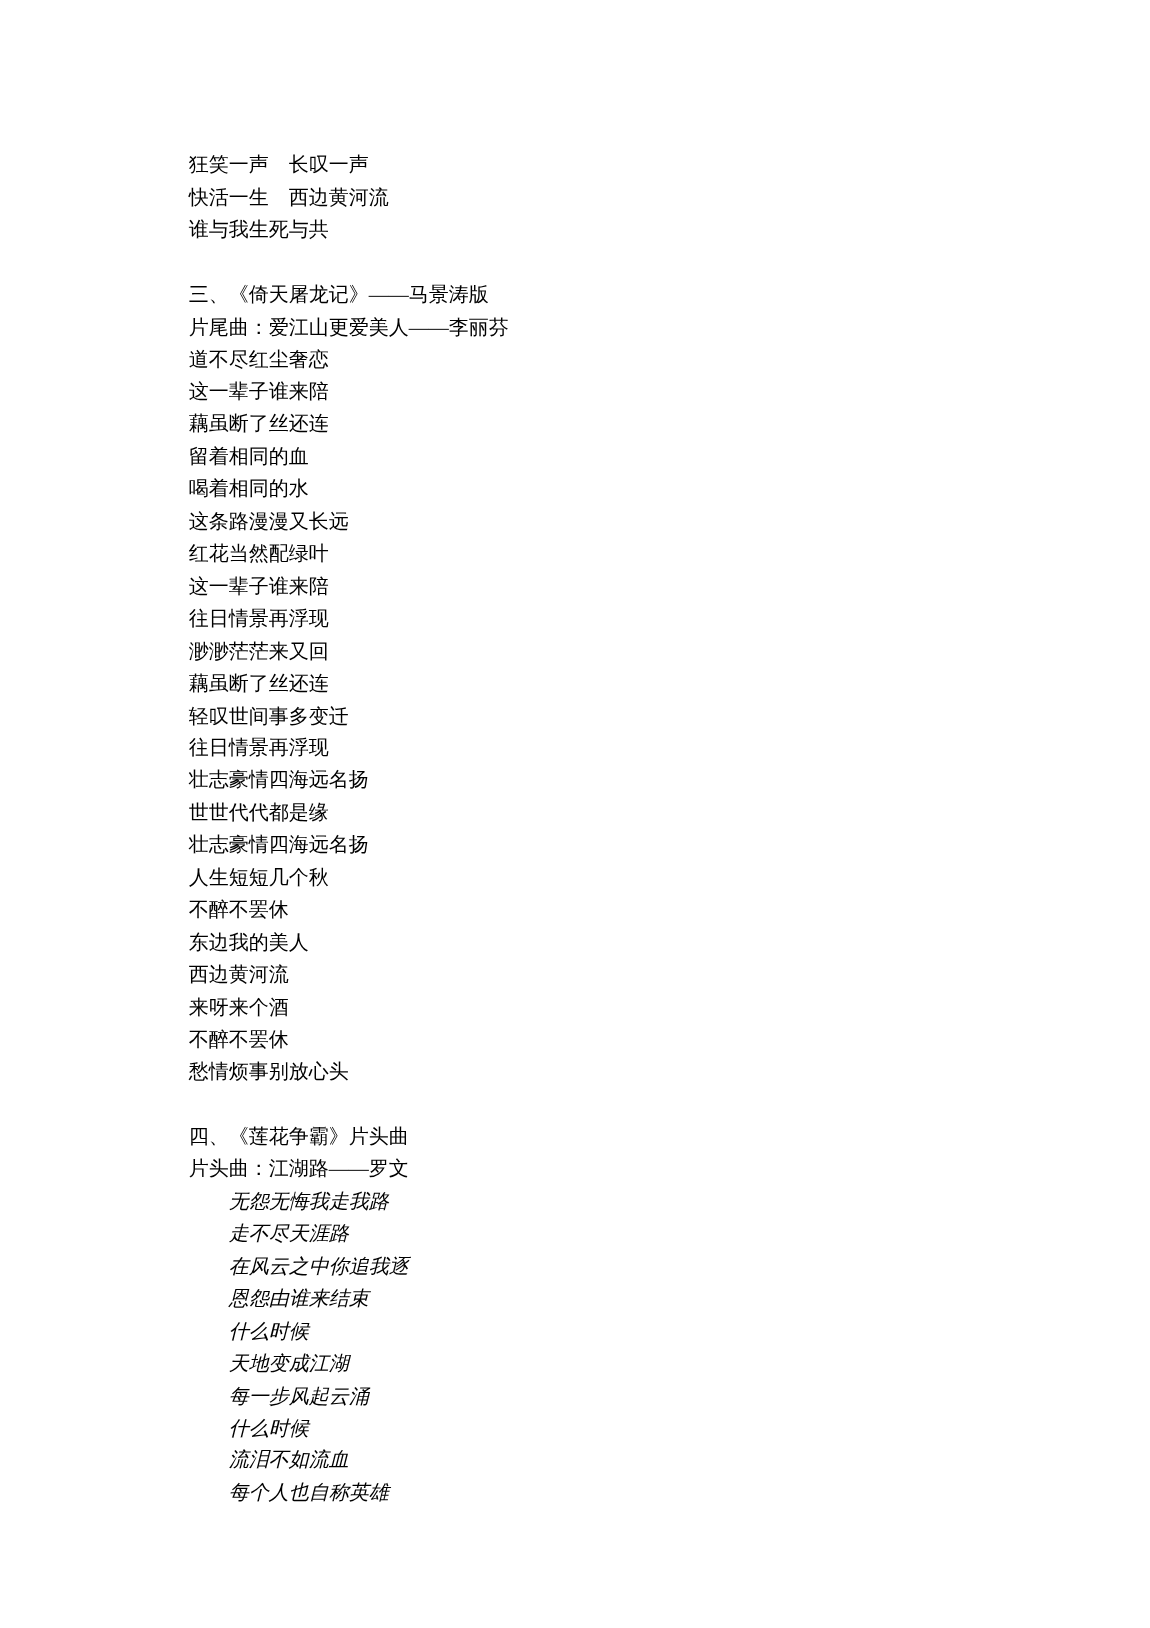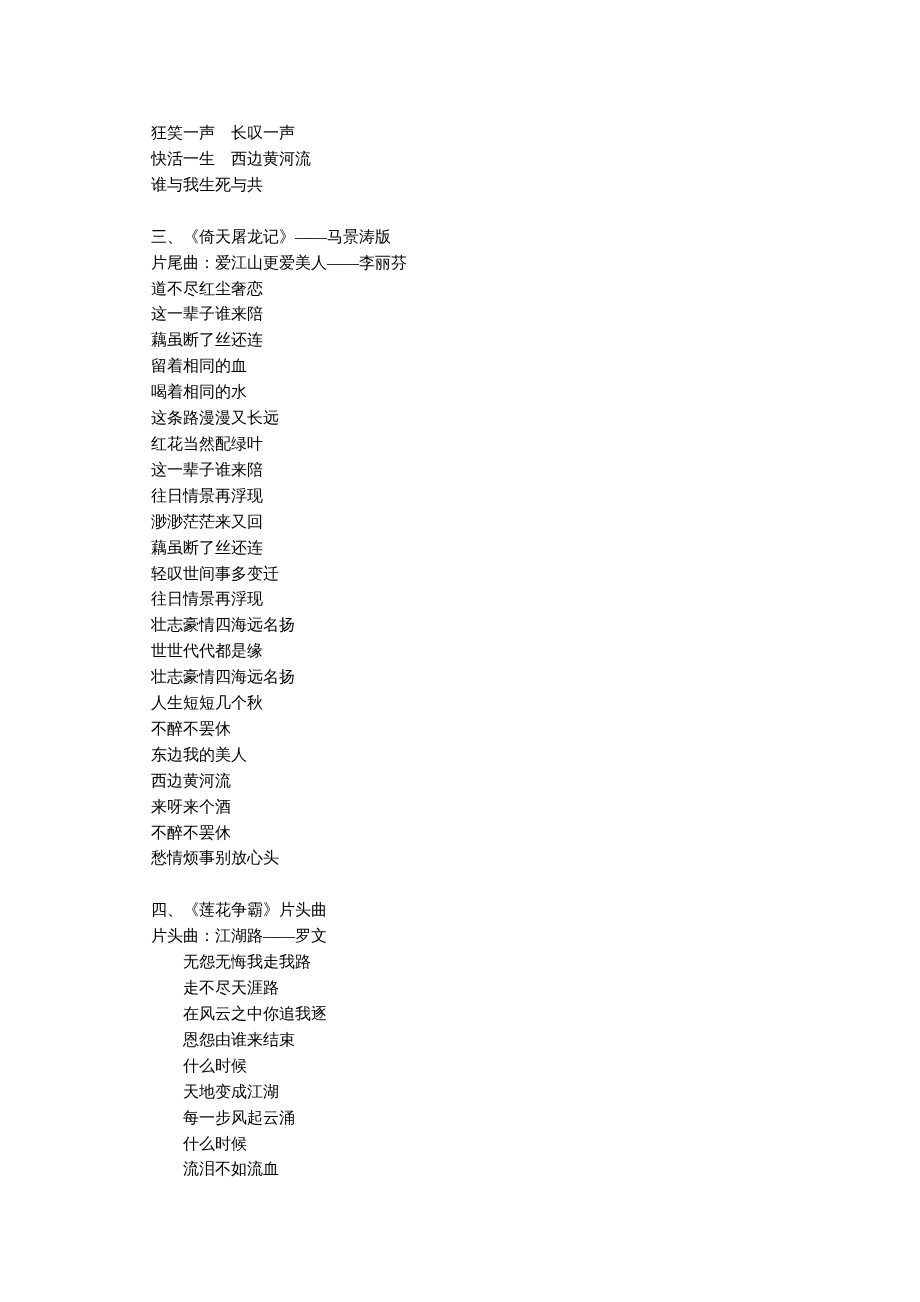--- a/index.html
+++ b/index.html
@@ -15,20 +15,21 @@
     width: 916px;
     min-height: 1302px;
     box-sizing: border-box;
     padding: 120px 0 0 151px;
   }
   .line {
     white-space: pre;
   }
   .indent {
     padding-left: 32px;
+    font-style: italic;
   }
   .spacer {
     height: 26px;
   }
 </style>
 </head>
 <body>
 
 <div class="page">
 
@@ -75,15 +76,16 @@
     <div class="line">片头曲：江湖路——罗文</div>
     <div class="line indent">无怨无悔我走我路</div>
     <div class="line indent">走不尽天涯路</div>
     <div class="line indent">在风云之中你追我逐</div>
     <div class="line indent">恩怨由谁来结束</div>
     <div class="line indent">什么时候</div>
     <div class="line indent">天地变成江湖</div>
     <div class="line indent">每一步风起云涌</div>
     <div class="line indent">什么时候</div>
     <div class="line indent">流泪不如流血</div>
+    <div class="line indent">每个人也自称英雄</div>
   </div>
 
 </div>
 
 </body></html>

